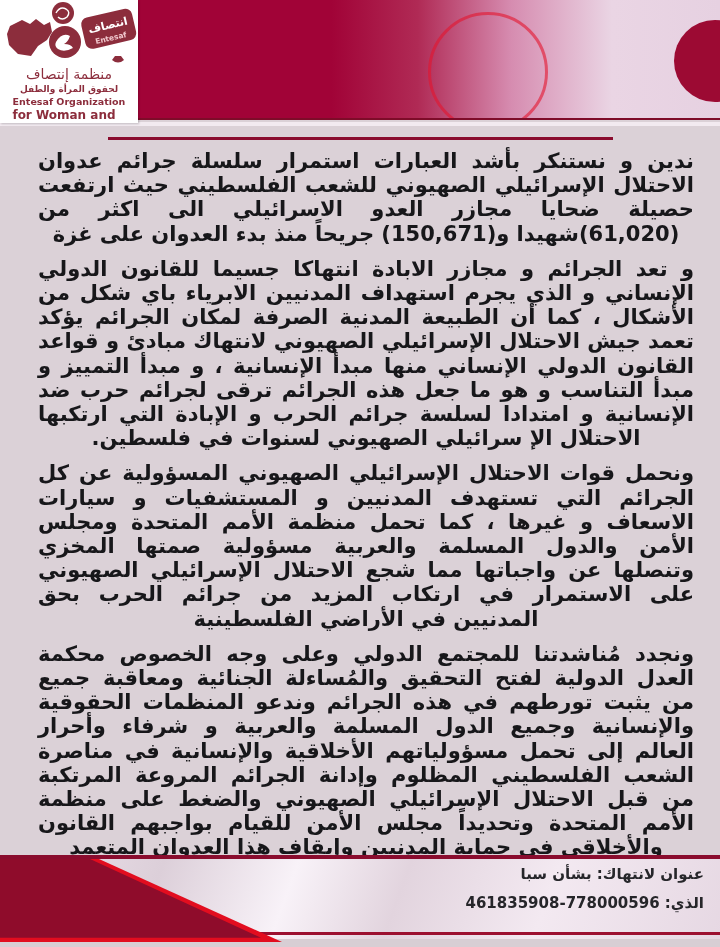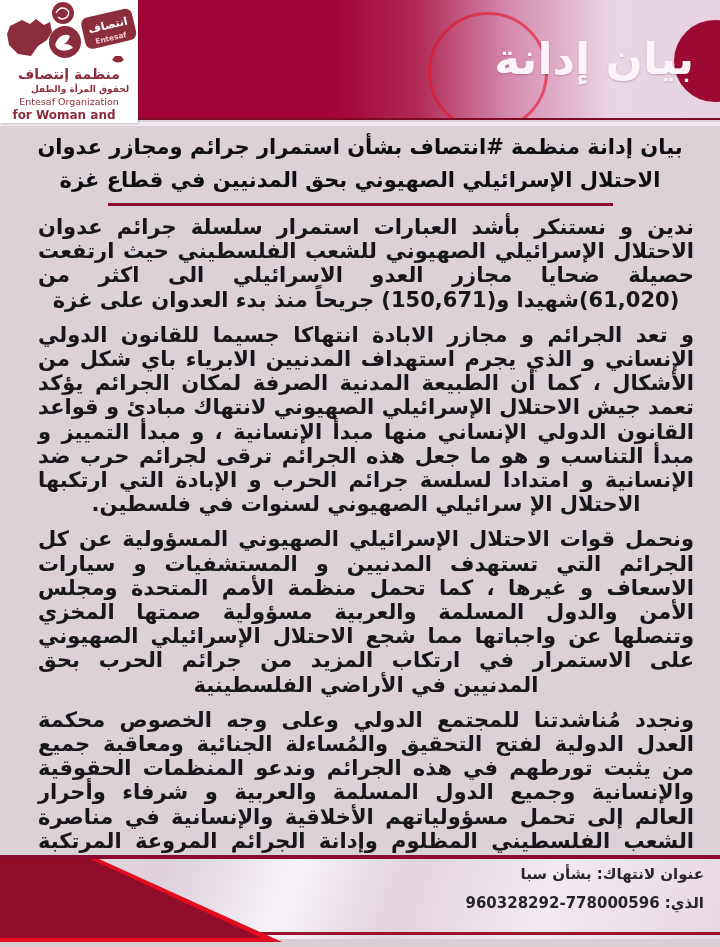--- a/index.html
+++ b/index.html
@@ -28,23 +28,23 @@
     position:absolute; right:26px; top:30px; direction:rtl;
     font-size:44px; line-height:58px; font-weight:bold; color:#fdf4fa;
     text-shadow:0 1px 2px rgba(90,0,30,.25);
   }
   
   .logo-box {
     position:absolute; left:0; top:0; width:138px; height:123px;
     background:#ffffff; z-index:3; overflow:hidden;
     box-shadow:1px 1px 2px rgba(0,0,0,.2);
   }
-  .logo-ar   { position:absolute; top:66px;  left:0; width:138px; text-align:center; direction:rtl; font-size:14px; font-weight:bold; color:#8c2d3c; }
-  .logo-ar2  { position:absolute; top:84px;  left:0; width:138px; text-align:center; direction:rtl; font-size:9px;  font-weight:bold; color:#8c2d3c;margin-left:11px; }
-  .logo-en   { position:absolute; top:96px;  left:0; width:138px; text-align:center; font-size:9.5px; font-weight:normal; color:#8c2d3c; }
+  .logo-ar   { position:absolute; top:66px;  left:0; width:138px; text-align:center; direction:rtl; font-size:14px; font-weight:normal; color:#8c2d3c; }
+  .logo-ar2  { position:absolute; top:84px;  left:0; width:138px; text-align:center; direction:rtl; font-size:9px;  font-weight:bold; color:#8c2d3c; }
+  .logo-en   { position:absolute; top:96px;  left:0; width:138px; text-align:center; font-size:9.5px; font-weight:bold; color:#8c2d3c; }
   .logo-en2  { position:absolute; top:108px; left:0; width:128px; text-align:center; font-size:12px; font-weight:bold; color:#8c2d3c; }
   
   .strip { position:absolute; left:0; top:122px; width:720px; height:4px; background:#f2eaf0; }
   
   .content {
     position:absolute; left:0; top:126px; width:720px; height:729px;
     padding:5px 26px 0 26px; direction:rtl; color:#17171a; overflow:hidden;
   }
   .doc-title { text-align:center; font-size:21px; font-weight:bold; line-height:33px; color:#0e0e11; }
   .title-rule { width:505px; height:3px; background:#8a0c2e; margin:6px auto 9px auto; }
@@ -84,21 +84,20 @@
   svg text { font-family:"DejaVu Sans", sans-serif; }
 </style>
 </head>
 <body>
 
 <div class="page">
 
   <div class="header">
     <div class="decor-ring"></div>
     <div class="decor-dot"></div>
-    <div class="banner-title">بيان إدانة</div>
   </div>
 
   <div class="logo-box">
     <svg width="138" height="66" viewBox="0 0 138 66">
 
       <path d="M10,26 L22,20 L30,24 L36,19 L44,25 L50,22 L52,32 L47,40 L38,46 L31,56 L18,54 L9,45 L7,34 Z" fill="#8c2d3c"></path>
 
       <circle cx="63" cy="13" r="11" fill="#8c2d3c"></circle>
       <path d="M56,13 q4,-7 10,-4 q5,3 1,8 q-5,4 -9,0" fill="none" stroke="#ffffff" stroke-width="1.4"></path>
 
@@ -115,24 +114,20 @@
     </svg>
     <div class="logo-ar">منظمة إنتصاف</div>
     <div class="logo-ar2">لحقوق المرأة والطفل</div>
     <div class="logo-en">Entesaf Organization</div>
     <div class="logo-en2">for Woman and Child Rights</div>
   </div>
 
   <div class="strip"></div>
 
   <div class="content">
-    <div class="doc-title">
-      <div>بيان إدانة منظمة #انتصاف بشأن استمرار جرائم ومجازر عدوان</div>
-      <div>الاحتلال الإسرائيلي الصهيوني بحق المدنيين في قطاع غزة</div>
-    </div>
     <div class="title-rule"></div>
 
     <p class="para">ندين و نستنكر بأشد العبارات استمرار سلسلة جرائم عدوان الاحتلال الإسرائيلي الصهيوني للشعب الفلسطيني حيث ارتفعت حصيلة ضحايا مجازر العدو الاسرائيلي الى اكثر من (61,020)شهيدا و(150,671) جريحاً منذ بدء العدوان على غزة</p>
     <p class="para">و تعد الجرائم و مجازر الابادة انتهاكا جسيما للقانون الدولي الإنساني و الذي يجرم استهداف المدنيين الابرياء باي شكل من الأشكال ، كما أن الطبيعة المدنية الصرفة لمكان الجرائم يؤكد تعمد جيش الاحتلال الإسرائيلي الصهيوني لانتهاك مبادئ و قواعد القانون الدولي الإنساني منها مبدأ الإنسانية ، و مبدأ التمييز و مبدأ التناسب و هو ما جعل هذه الجرائم ترقى لجرائم حرب ضد الإنسانية و امتدادا لسلسة جرائم الحرب و الإبادة التي ارتكبها الاحتلال الإ سرائيلي الصهيوني لسنوات في فلسطين.</p>
     <p class="para">ونحمل قوات الاحتلال الإسرائيلي الصهيوني المسؤولية عن كل الجرائم التي تستهدف المدنيين و المستشفيات و سيارات الاسعاف و غيرها ، كما تحمل منظمة الأمم المتحدة ومجلس الأمن والدول المسلمة والعربية مسؤولية صمتها المخزي وتنصلها عن واجباتها مما شجع الاحتلال الإسرائيلي الصهيوني على الاستمرار في ارتكاب المزيد من جرائم الحرب بحق المدنيين في الأراضي الفلسطينية</p>
     <p class="para">ونجدد مُناشدتنا للمجتمع الدولي وعلى وجه الخصوص محكمة العدل الدولية لفتح التحقيق والمُساءلة الجنائية ومعاقبة جميع من يثبت تورطهم في هذه الجرائم وندعو المنظمات الحقوقية والإنسانية وجميع الدول المسلمة والعربية و شرفاء وأحرار العالم إلى تحمل مسؤولياتهم الأخلاقية والإنسانية في مناصرة الشعب الفلسطيني المظلوم وإدانة الجرائم المروعة المرتكبة من قبل الاحتلال الإسرائيلي الصهيوني والضغط على منظمة الأمم المتحدة وتحديداً مجلس الأمن للقيام بواجبهم القانون والأخلاقي في حماية المدنيين وإيقاف هذا العدوان المتعمد</p>
 
     <div class="closing">
       <div>صادر عن منظمة انتصاف لحقوق المرأة والطفل</div>
       <div>صنعاء - 5  اغسطس 2025م</div>
@@ -147,19 +142,19 @@
     <div class="wedge-dark"></div>
     <div class="footer-strip"></div>
 
     <div class="footer-right">
       <div class="line">
         <span>عنوان لانتهاك:</span>
         <span>بشأن سبا</span>
       </div>
       <div class="line">
         <span>الذي:</span>
-        <span class="num">960328292-778000596</span>
+        <span class="num">461835908-778000596</span>
       </div>
     </div>
 
   </div>
 
 </div>
 
 </body></html>

